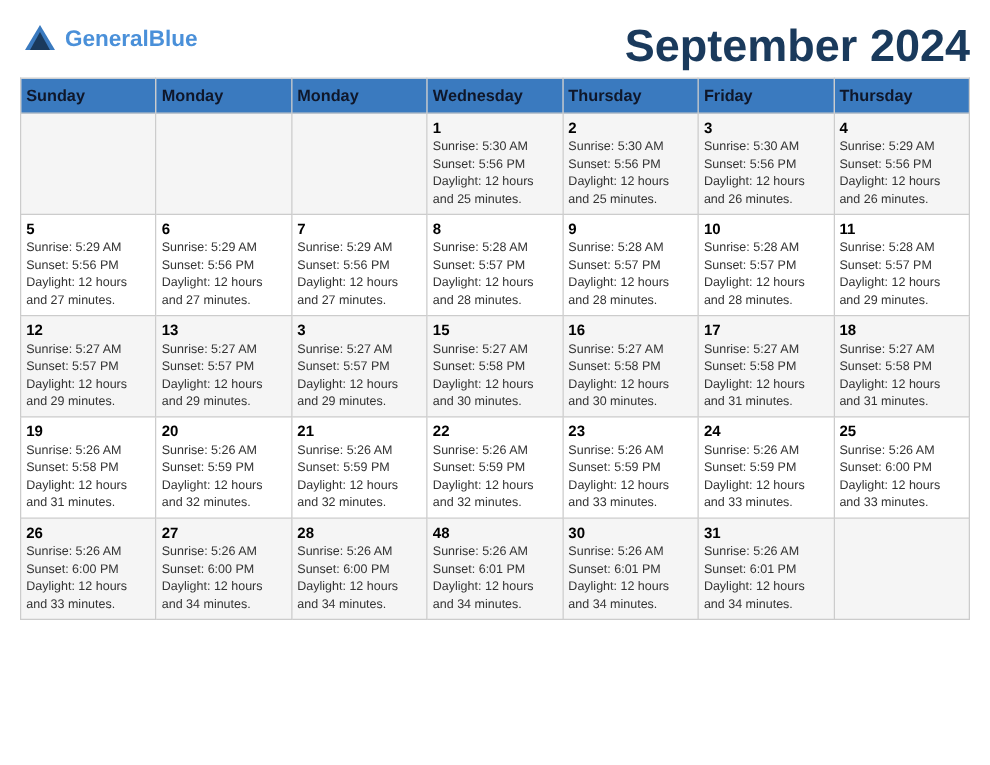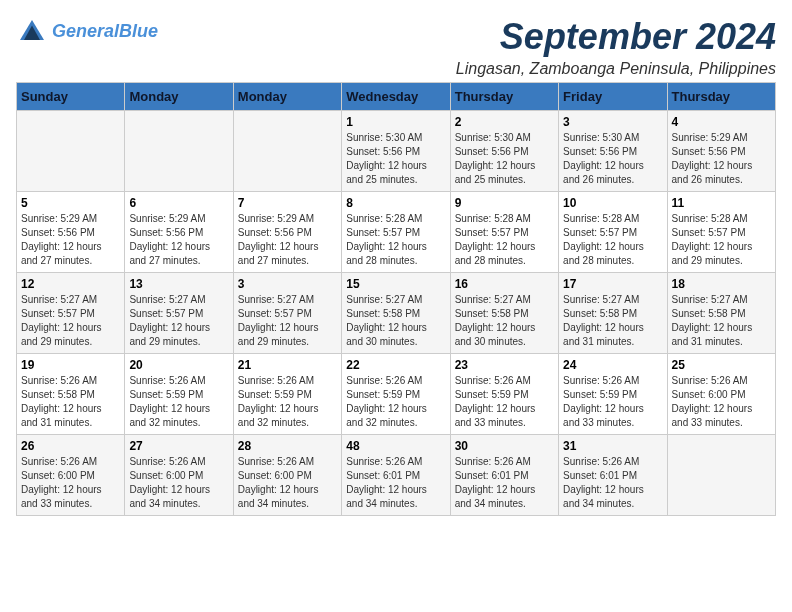--- a/index.html
+++ b/index.html
@@ -8,21 +8,20 @@
       background: #fff;
       width: 792px;
       min-height: 612px;
       padding: 16px;
     }
     .header {
       display: flex;
       align-items: flex-start;
       justify-content: space-between;
       margin-bottom: 4px;
-      font-style: italic;
     }
     .logo {
       display: flex;
       align-items: center;
       gap: 4px;
     }
     .logo-text {
       font-size: 18px;
       font-weight: bold;
       color: #1a3a5c;
@@ -95,21 +94,20 @@
     <svg class="logo-icon" viewBox="0 0 40 40">
       <polygon points="20,5 35,30 5,30" fill="#3a7abf"></polygon>
       <polygon points="20,12 30,30 10,30" fill="#1a3a5c"></polygon>
     </svg>
     <div class="logo-text">
       <div><span>General</span><span style="color:#4a90d9">Blue</span></div>
     </div>
   </div>
   <div class="title-block">
     <div class="main-title">September 2024</div>
-    <div class="subtitle">Lingasan, Zamboanga Peninsula, Philippines</div>
   </div>
 </div>
 
 <table>
   <thead>
     <tr id="header-row">
         <th>Sunday</th>
         <th>Monday</th>
         <th>Monday</th>
         <th>Wednesday</th>

